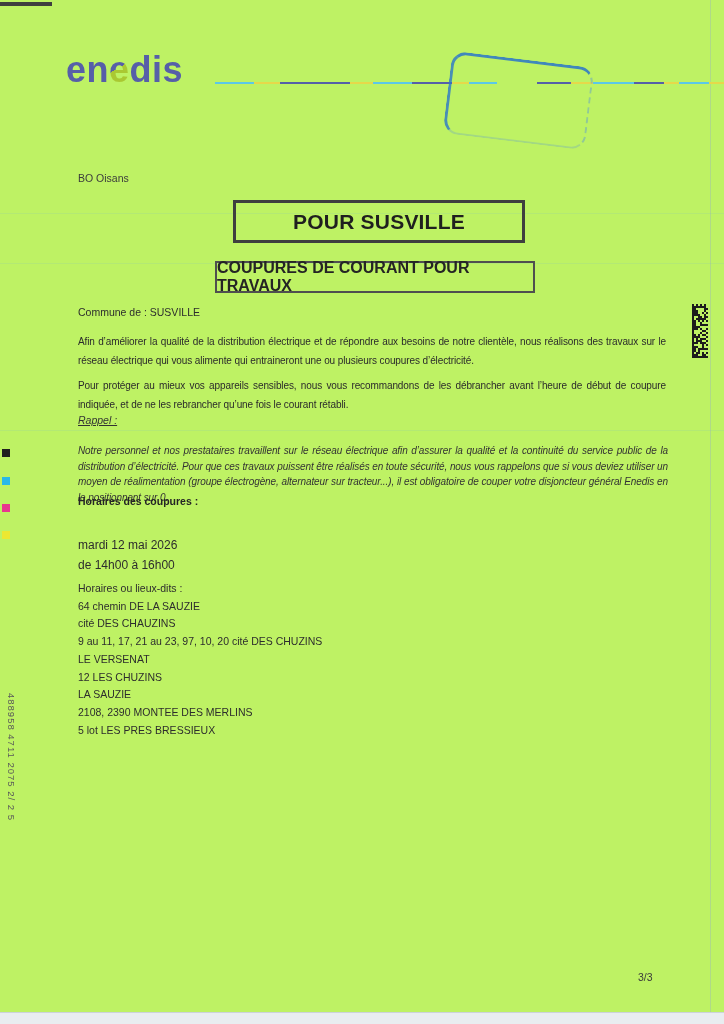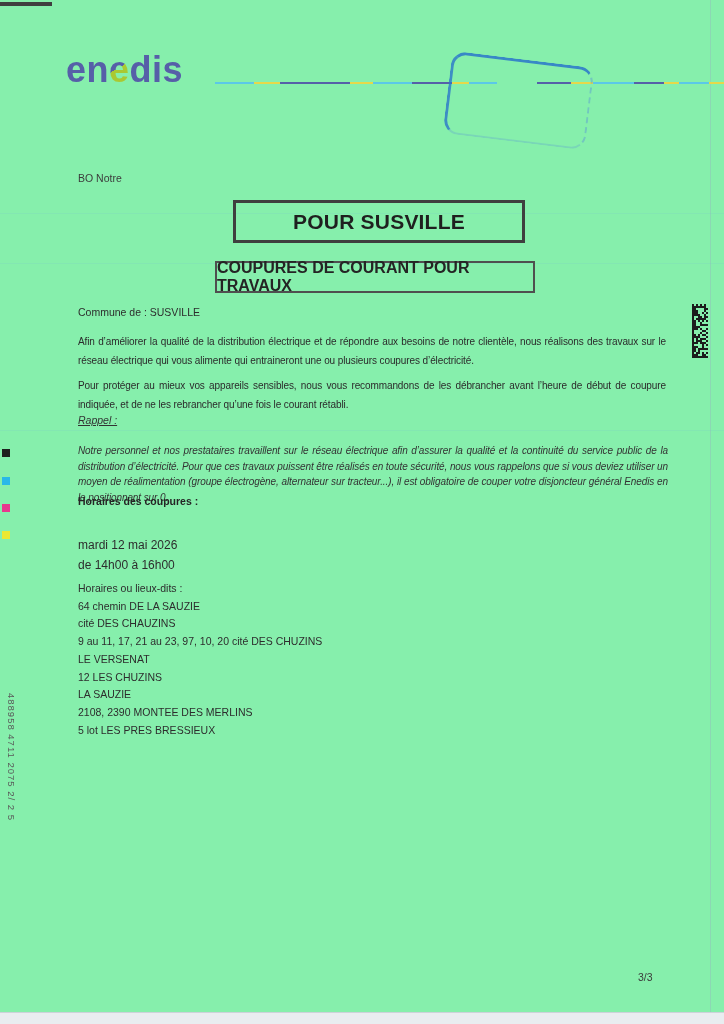--- a/index.html
+++ b/index.html
@@ -1,20 +1,20 @@
 <!DOCTYPE html>
 <html style="--logo_blue: #565fa8; --logo_green: #aac832; --line_cyan: #5bc8e8; --line_yellow: #e6d84a; --line_purple: #5560a8; --stamp_blue: #2b76cb; --mark_black: #1f1f1f; --mark_cyan: #2ab8e8; --mark_magenta: #e8388e; --mark_yellow: #ece832;"><head>
 <meta charset="utf-8">
 <style>
   html, body { margin: 0; padding: 0; background: #ffffff; }
   .page {
     position: relative;
     width: 724px;
     height: 1024px;
-    background: #86efac;
+    background: #bef264;
     font-family: "Liberation Sans", sans-serif;
     color: #2d2d2d;
     overflow: hidden;
   }
 
   
   .artifact-topline { position: absolute; left: 0; top: 2px; width: 52px; height: 4px; background: #3f3f3f; }
   .right-edge-line { position: absolute; left: 710px; top: 0; width: 1px; height: 1013px; background: rgba(150,175,195,0.38); }
   .scanline { position: absolute; left: 0; width: 724px; height: 1px; background: rgba(110,185,220,0.14); }
   .sl1 { top: 213px; } .sl2 { top: 263px; } .sl3 { top: 430px; }
@@ -112,21 +112,21 @@
   <div class="scanline sl1"></div>
   <div class="scanline sl2"></div>
   <div class="scanline sl3"></div>
   <div class="right-edge-line"></div>
   <div class="bottom-band"></div>
 
   <div class="logo"><span>en</span><span class="logo-e">e</span><span>dis</span></div>
   <div class="deco-line deco-a"></div>
   <div class="deco-line deco-b"></div>
   <div class="stamp"></div>
-  <div class="office">BO Notre</div>
+  <div class="office">BO Oisans</div>
 
   <div class="box1">
     <span>POUR SUSVILLE</span>
   </div>
   <div class="box2">
     <span>COUPURES DE COURANT POUR TRAVAUX</span>
   </div>
 
   <div class="t commune">Commune de : SUSVILLE</div>
   <p class="para para1">Afin d’améliorer la qualité de la distribution électrique et de répondre aux besoins de notre clientèle, nous réalisons des travaux sur le réseau électrique qui vous alimente qui entraineront une ou plusieurs coupures d’électricité.</p>

